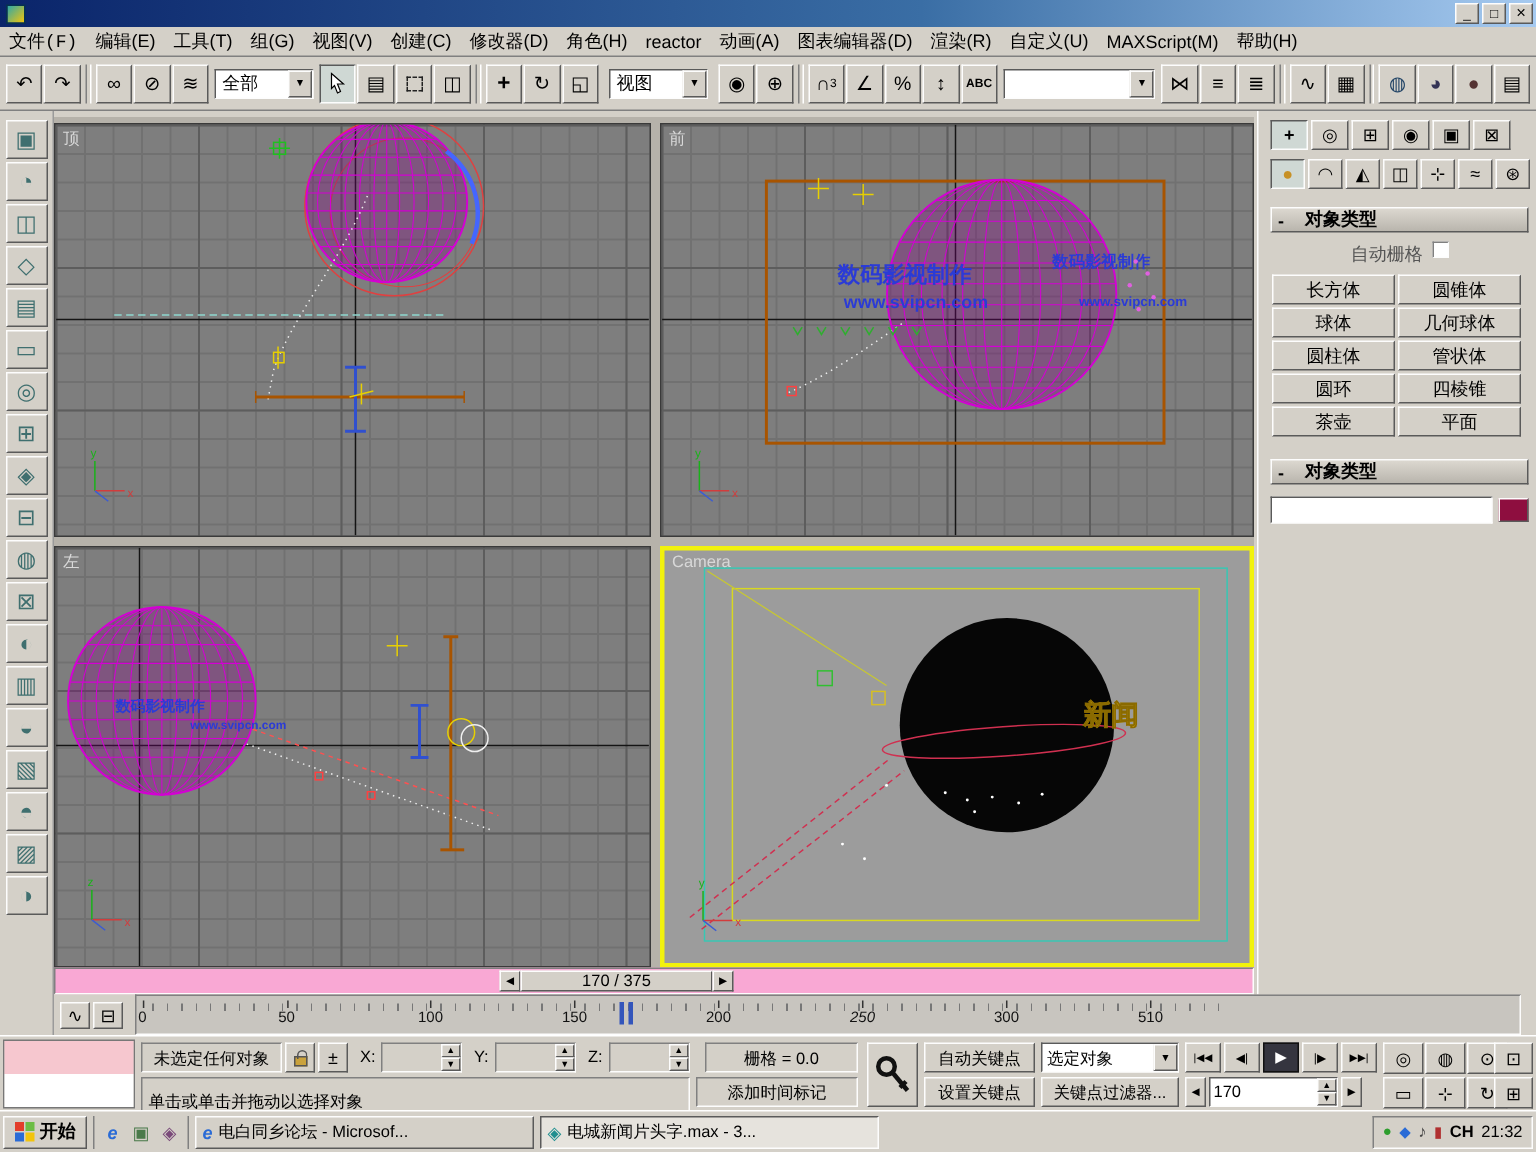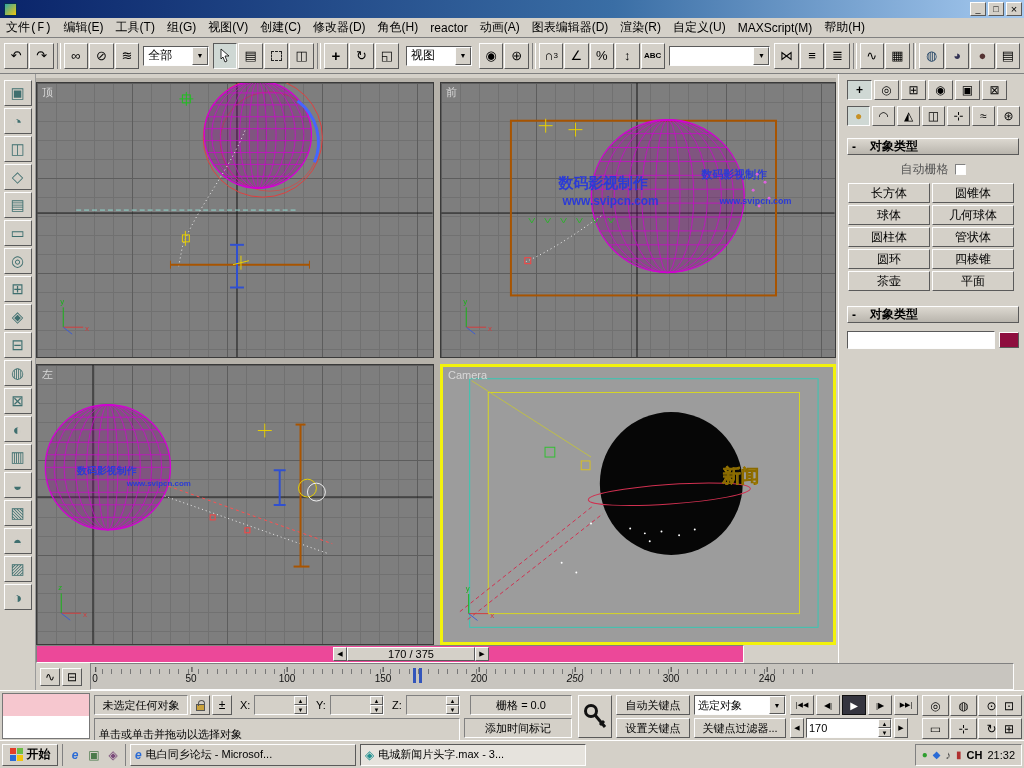--- a/index.html
+++ b/index.html
@@ -493,21 +493,21 @@
           <span>≈</span>
         </div>
       <div class="btn r" style="width:23px;height:20px;">
           <span>⊛</span>
         </div>
     </div>
     <div class="roll" style="margin-top:12px;">
       <span style="margin-right:14px;">-</span>
       <span>对象类型</span>
     </div>
-    <div style="display:flex;align-items:center;justify-content:center;gap:6px;margin-top:6px;width:172px;color:#555;">
+    <div style="display:flex;align-items:flex-start;justify-content:center;gap:6px;margin-top:6px;width:172px;color:#555;">
       <span>自动栅格</span>
       <span class="sg" style="width:11px;height:11px;background:#fff;"></span>
     </div>
     <div style="display:flex;flex-wrap:wrap;width:172px;margin-top:4px;">
       <div class="cpbtn btn r">
           <span>长方体</span>
         </div>
       <div class="cpbtn btn r">
           <span>圆锥体</span>
         </div>
@@ -541,21 +541,21 @@
       <span>对象类型</span>
     </div>
     <div style="display:flex;align-items:center;gap:4px;margin-top:8px;width:172px;">
       <div class="s" style="flex:1;height:18px;display:flex;align-items:center;">
         <input class="numfield" value="" style="">
       </div>
       <span class="r" style="width:24px;height:16px;background:#8e0e3f;display:block;"></span>
     </div>
   </div>
 
-  <div class="a sg" style="left:36px;top:645px;width:708px;height:18px;background:#ec4899;">
+  <div class="a sg" style="left:36px;top:645px;width:800px;height:18px;background:#f9a8d4;">
     <div class="a" style="left:296px;top:1px;display:flex;height:14px;">
       <div class="r btn" style="width:14px;font-size:7px;">
           <span>◀</span>
         </div>
       <div class="r btn" style="width:128px;font-size:11px;">
           <span>170 / 375</span>
         </div>
       <div class="r btn" style="width:14px;font-size:7px;">
           <span>▶</span>
         </div>
@@ -572,21 +572,21 @@
   </div>
   <div class="a sg" style="left:90px;top:663px;width:924px;height:27px;background:#c8c5bf;">
     <div class="a" style="left:2px;top:5px;width:722px;height:5px;background:repeating-linear-gradient(90deg,transparent 0 8.6px,#777 8.6px 9.6px);"></div>
     <span class="tick" style="left:4px;">0</span>
     <span class="tick" style="left:100px;">50</span>
     <span class="tick" style="left:196px;">100</span>
     <span class="tick" style="left:292px;">150</span>
     <span class="tick" style="left:388px;">200</span>
     <span class="tick" style="left:484px;font-style:italic;">250</span>
     <span class="tick" style="left:580px;">300</span>
-    <span class="tick" style="left:676px;">240</span>
+    <span class="tick" style="left:676px;">510</span>
     <span class="a" style="left:322px;top:4px;width:9px;height:15px;border-left:3px solid #3355bb;border-right:3px solid #3355bb;"></span>
   </div>
 
   <div class="a" style="left:0;top:690px;width:1024px;height:50px;background:#d4d0c8;border-top:1px solid #fff;">
     <div class="a" style="left:2px;top:2px;width:88px;height:46px;border:1px solid #777;">
       <div style="height:50%;background:#f6c7cf;"></div>
       <div style="height:50%;background:#fff;"></div>
     </div>
     <div class="a sg btn" style="left:94px;top:4px;width:94px;height:20px;font-size:11px;">
         <span>未选定任何对象</span>

